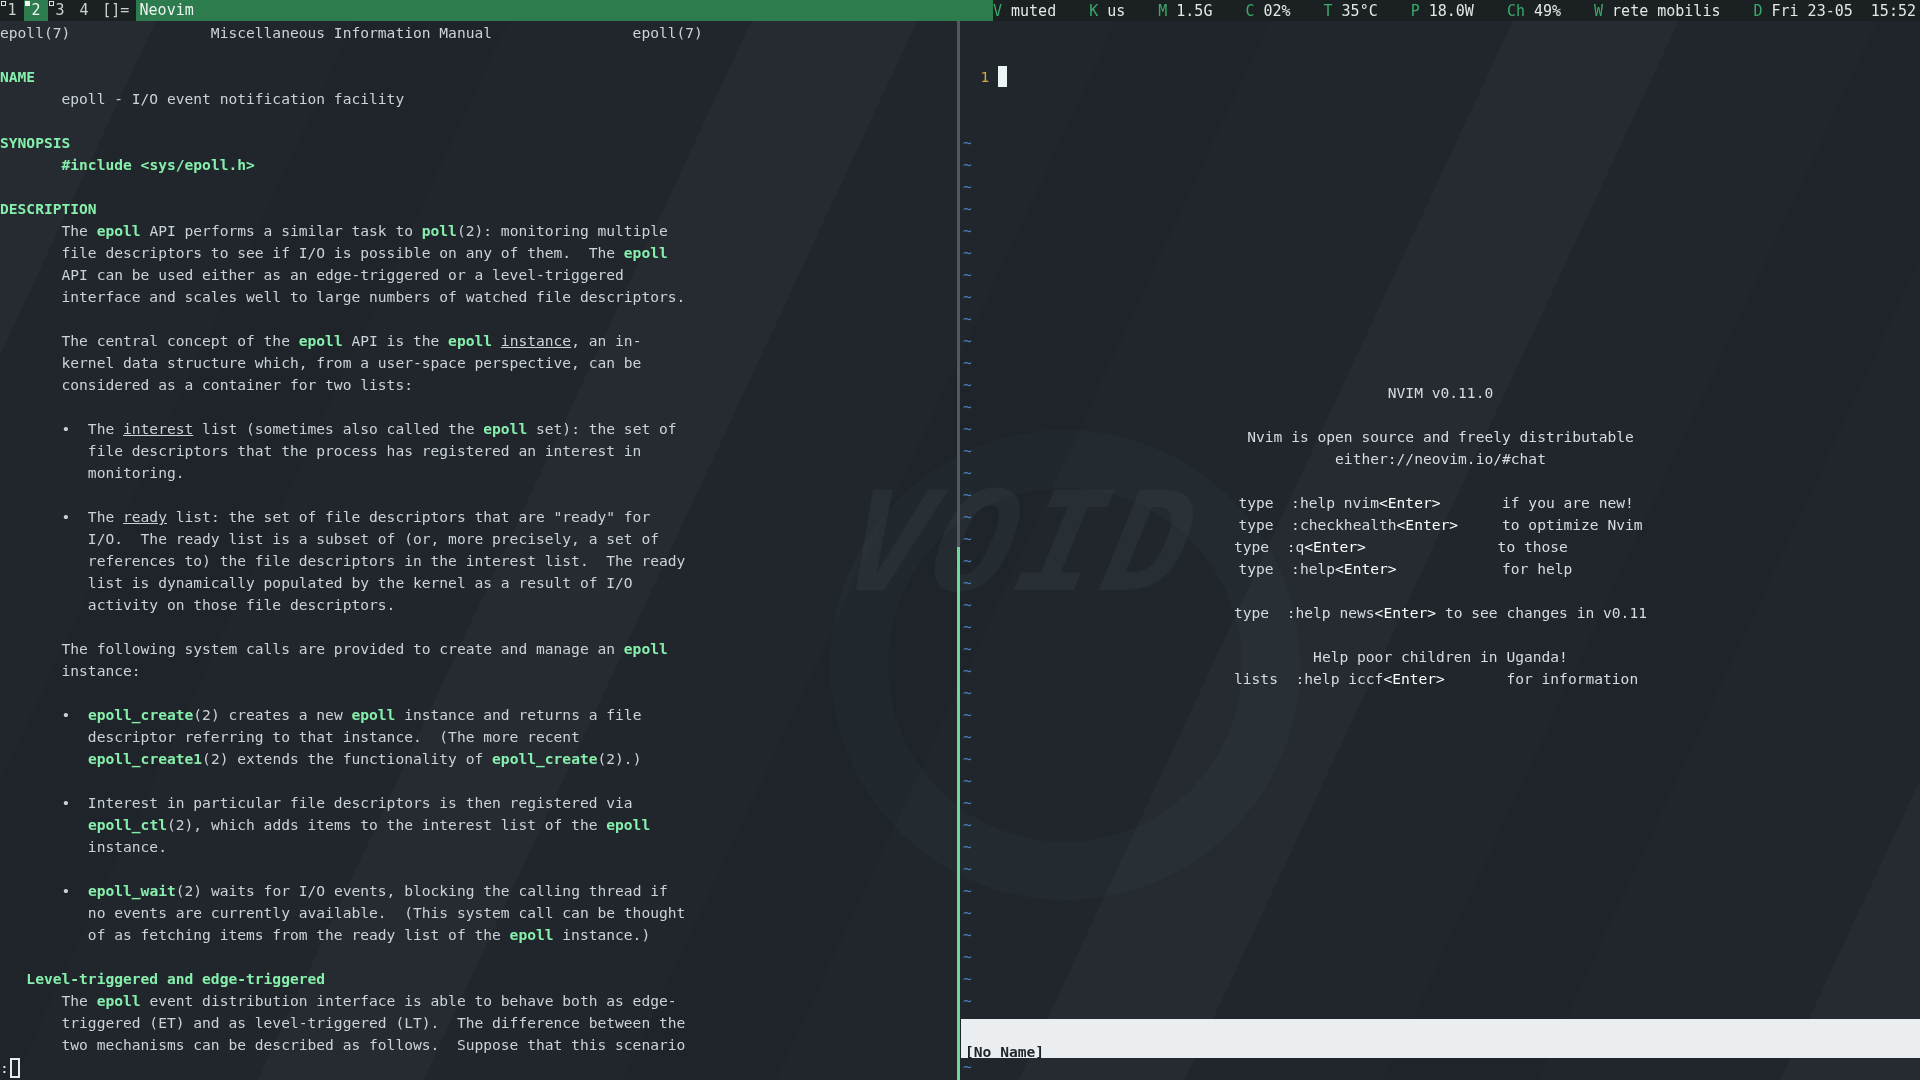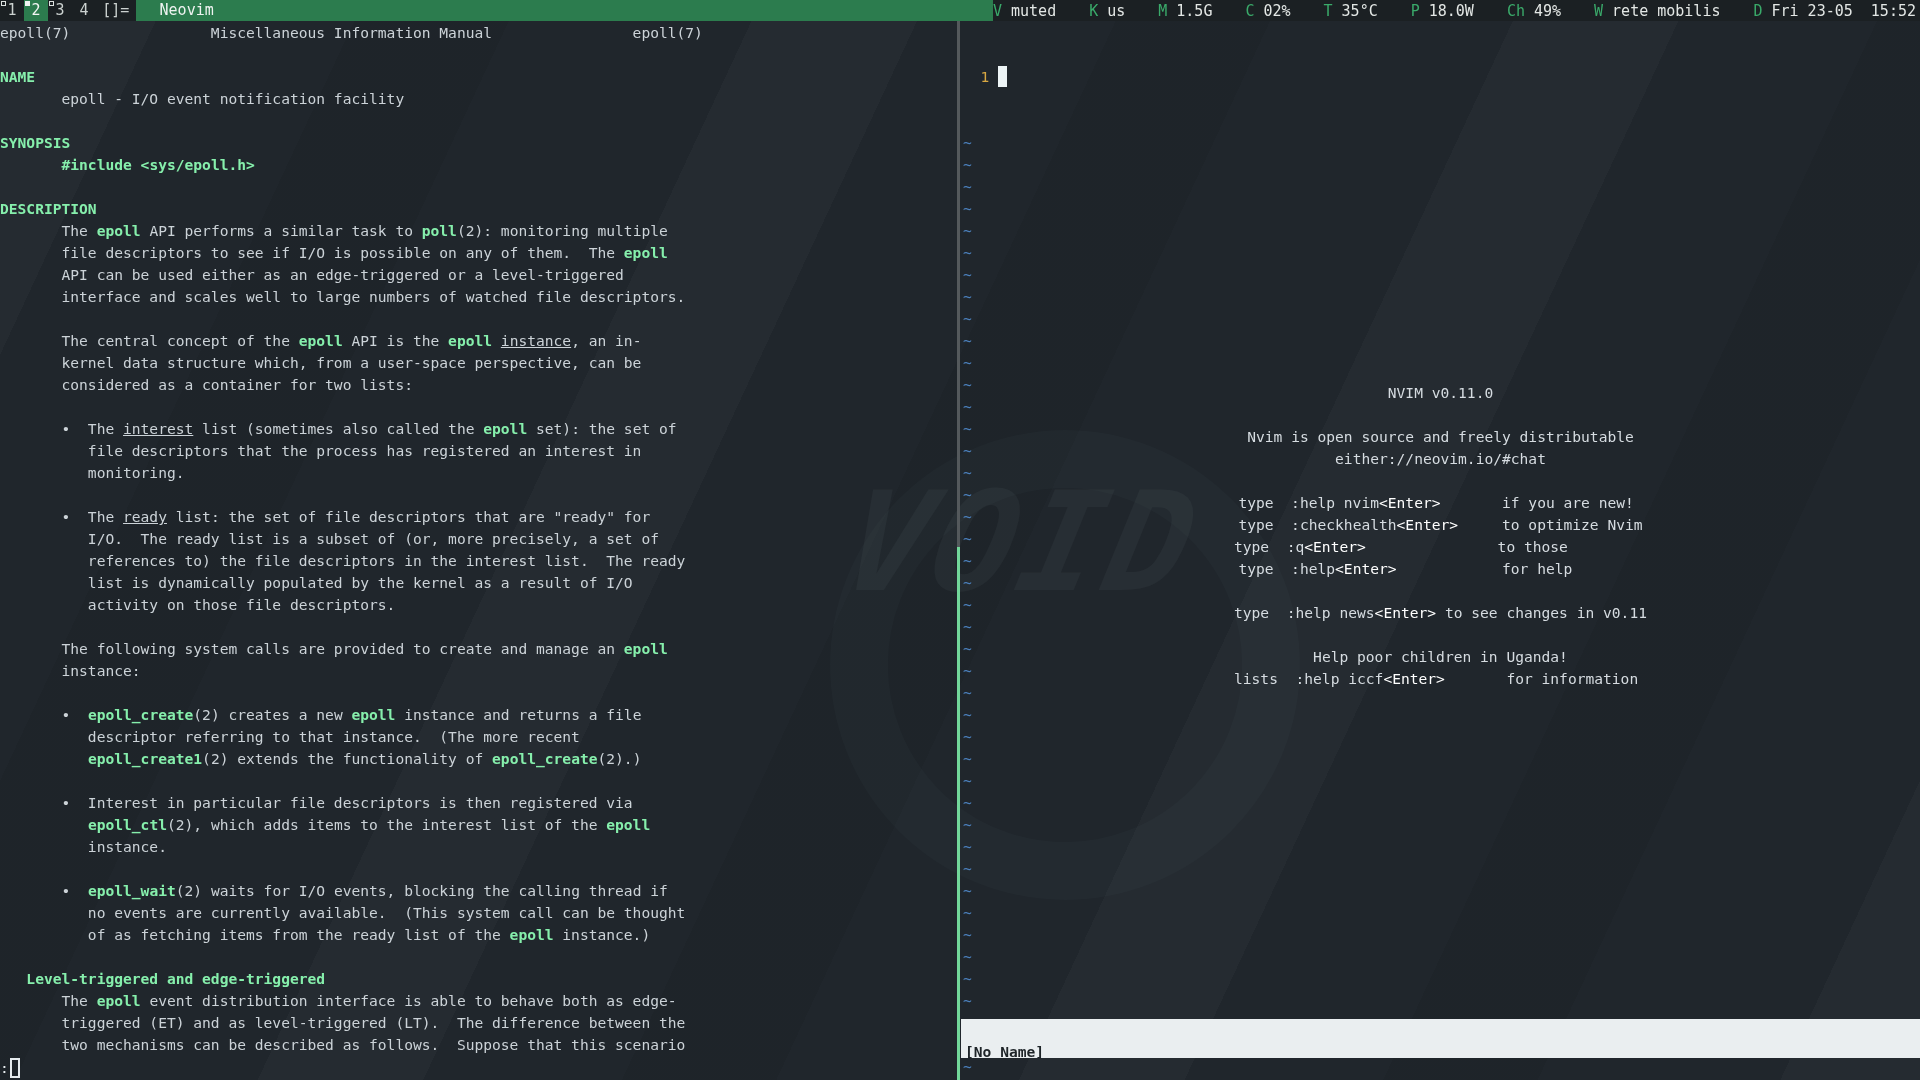--- a/index.html
+++ b/index.html
@@ -36,21 +36,21 @@
     font-size:15px; color:#ccd2d0; z-index:5;
   }
   .tag { position:relative; width:24px; text-align:center; line-height:21px; cursor:default; }
   .tag.sel { background:#2c7c4e; color:#f2f5f3; }
   .tag .sq { position:absolute; top:1px; left:1px; width:5px; height:5px; }
   .tag .sq.hollow { border:1px solid #dde2e0; }
   .tag .sq.filled { background:#f1f4f2; }
   .layoutsym { width:40px; text-align:center; line-height:21px; }
   .titleseg {
     width:867px; background:#2c7c4e; color:#eef3f0;
-    line-height:21px; padding-left:24px; white-space:pre;
+    line-height:21px; padding-left:4px; white-space:pre;
   }
   .statusbar {
     margin-left:auto; display:flex; gap:33px; align-items:center;
     padding-right:4px; white-space:pre;
   }
   .statusbar .mod { display:flex; }
   .statusbar .k { color:#3aaa6a; margin-right:9px; }
   .statusbar .v { color:#e3e7e5; }
 
   

